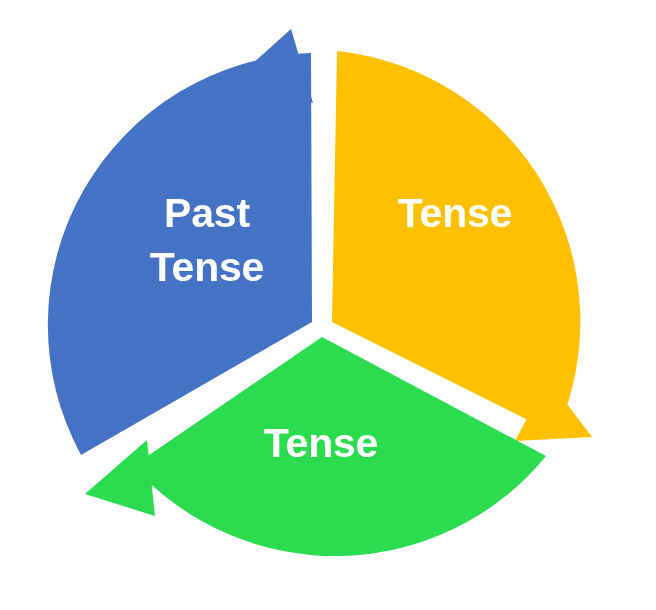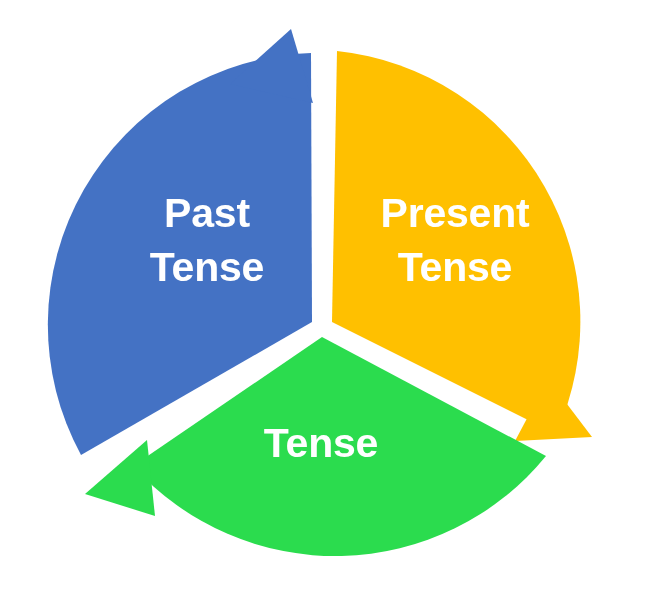--- a/index.html
+++ b/index.html
@@ -102,21 +102,20 @@
                Z"></path>
     </g>
   </svg>
 
   <div class="seg-label" id="label-past" style="color: rgb(255, 255, 255);">
     <span class="lbl-line">Past</span>
     <span class="lbl-line">Tense</span>
   </div>
 
   <div class="seg-label" id="label-present" style="color: rgb(255, 255, 255);">
-    <span class="lbl-line">Present</span>
     <span class="lbl-line">Tense</span>
   </div>
 
   <div class="seg-label" id="label-future" style="color: rgb(255, 255, 255);">
     <span class="lbl-line">Tense</span>
   </div>
 
 </div>
 
 </body></html>

